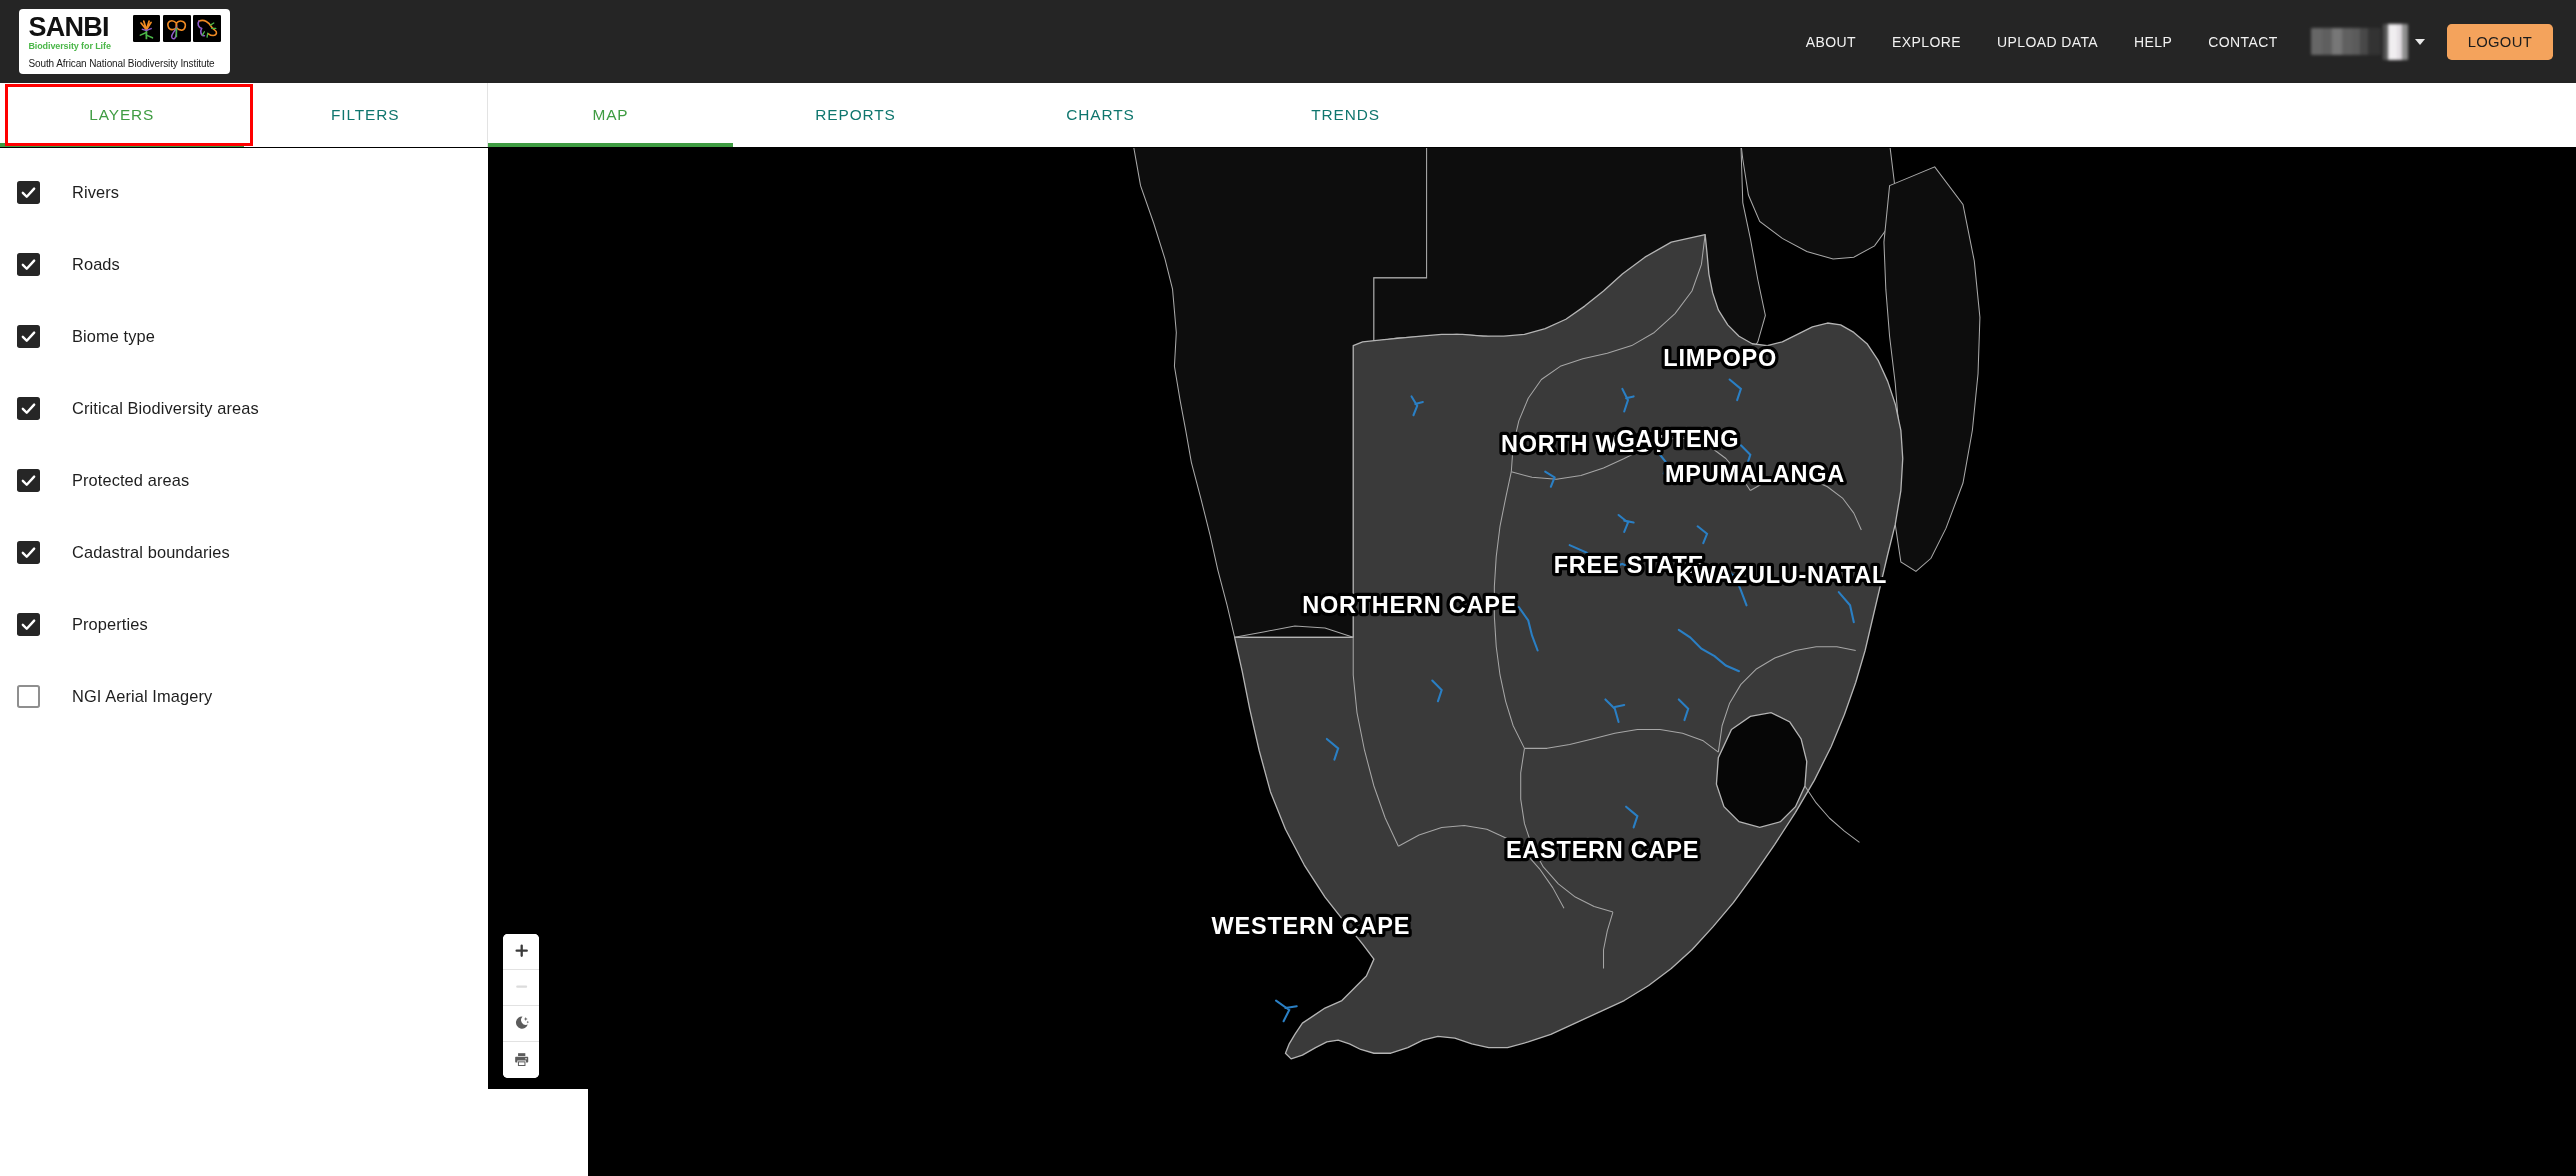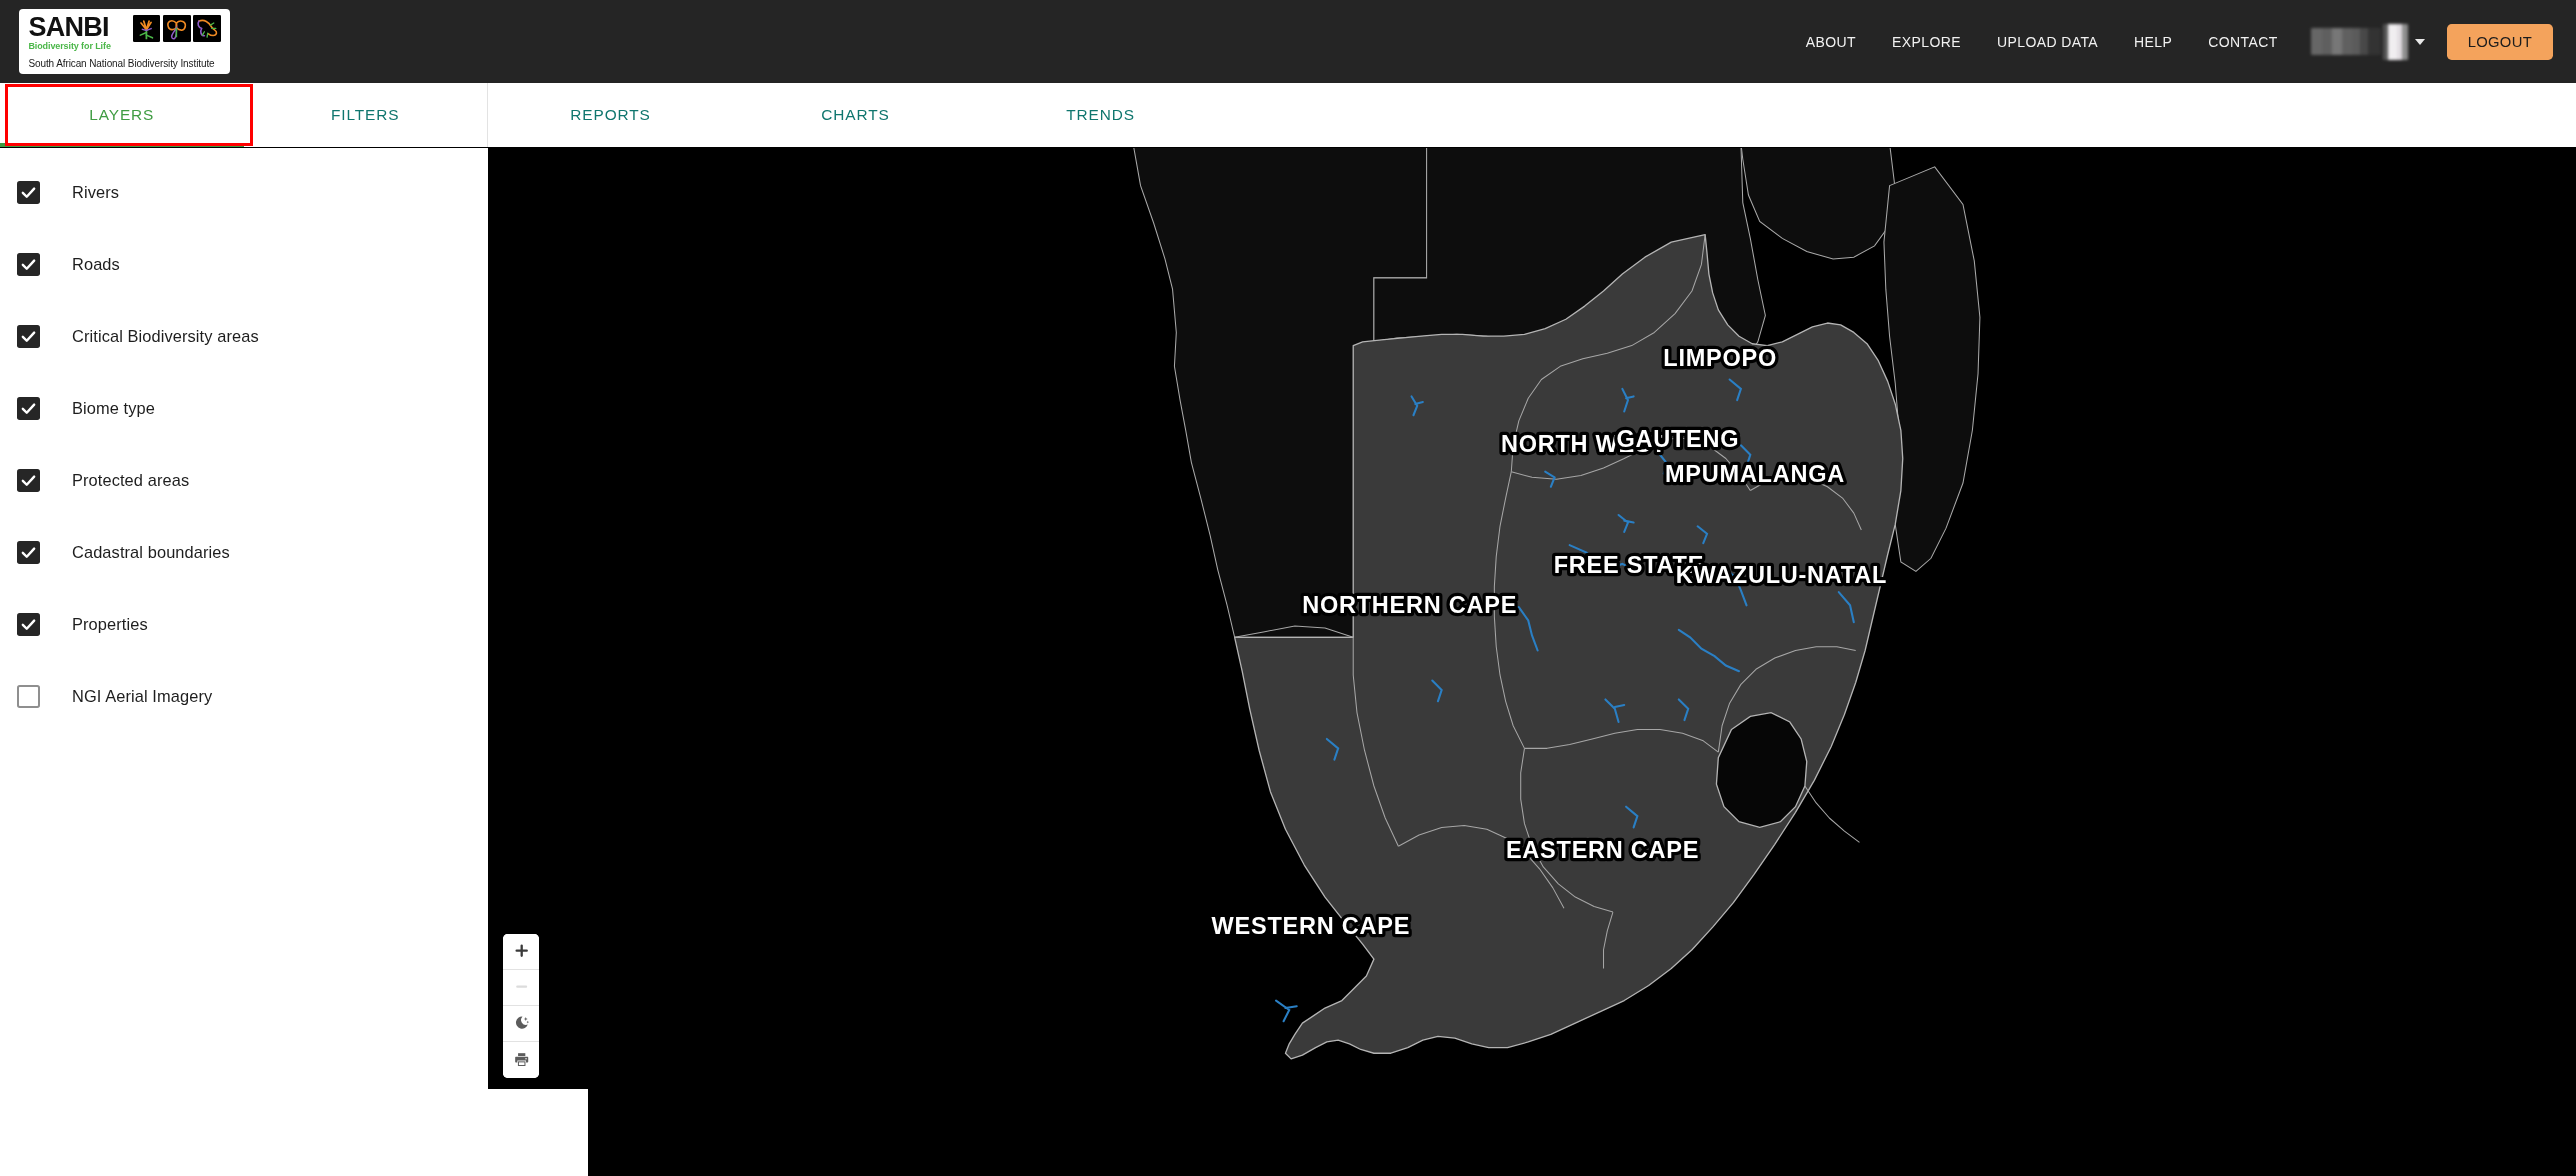--- a/index.html
+++ b/index.html
@@ -182,20 +182,21 @@
     <button class="logout-btn">LOGOUT</button>
   </div>
 </div>
 
 <div class="tabbar">
   <div class="tabgroup-left">
     <div class="tab active">LAYERS</div>
     <div class="tab">FILTERS</div>
   </div>
   <div class="tabgroup-right">
+    <div class="tab active">MAP</div>
     <div class="tab">REPORTS</div>
     <div class="tab">CHARTS</div>
     <div class="tab">TRENDS</div>
   </div>
   <div class="hl-box"></div>
 </div>
 
 <div class="sidebar">
 
   <div class="layer-row">
@@ -215,35 +216,35 @@
     </span>
     <span class="layer-label">Roads</span>
   </div>
 
   <div class="layer-row">
     <span class="cb">
       <svg viewBox="0 0 24 24" fill="none" stroke="#fff" stroke-width="3.4" stroke-linecap="round" stroke-linejoin="round">
           <polyline points="4,12.5 9.5,18 20,6.5"></polyline>
         </svg>
     </span>
-    <span class="layer-label">Critical Biodiversity areas</span>
+    <span class="layer-label">Biome type</span>
     <span class="chev">
       <svg viewBox="0 0 24 24" fill="none" stroke="currentColor" stroke-width="2.4" stroke-linecap="round" stroke-linejoin="round">
           <polyline points="6,9 12,15.5 18,9"></polyline>
         </svg>
     </span>
   </div>
 
   <div class="layer-row">
     <span class="cb">
       <svg viewBox="0 0 24 24" fill="none" stroke="#fff" stroke-width="3.4" stroke-linecap="round" stroke-linejoin="round">
           <polyline points="4,12.5 9.5,18 20,6.5"></polyline>
         </svg>
     </span>
-    <span class="layer-label">Biome type</span>
+    <span class="layer-label">Critical Biodiversity areas</span>
     <span class="chev">
       <svg viewBox="0 0 24 24" fill="none" stroke="currentColor" stroke-width="2.4" stroke-linecap="round" stroke-linejoin="round">
           <polyline points="6,9 12,15.5 18,9"></polyline>
         </svg>
     </span>
   </div>
 
   <div class="layer-row">
     <span class="cb">
       <svg viewBox="0 0 24 24" fill="none" stroke="#fff" stroke-width="3.4" stroke-linecap="round" stroke-linejoin="round">

